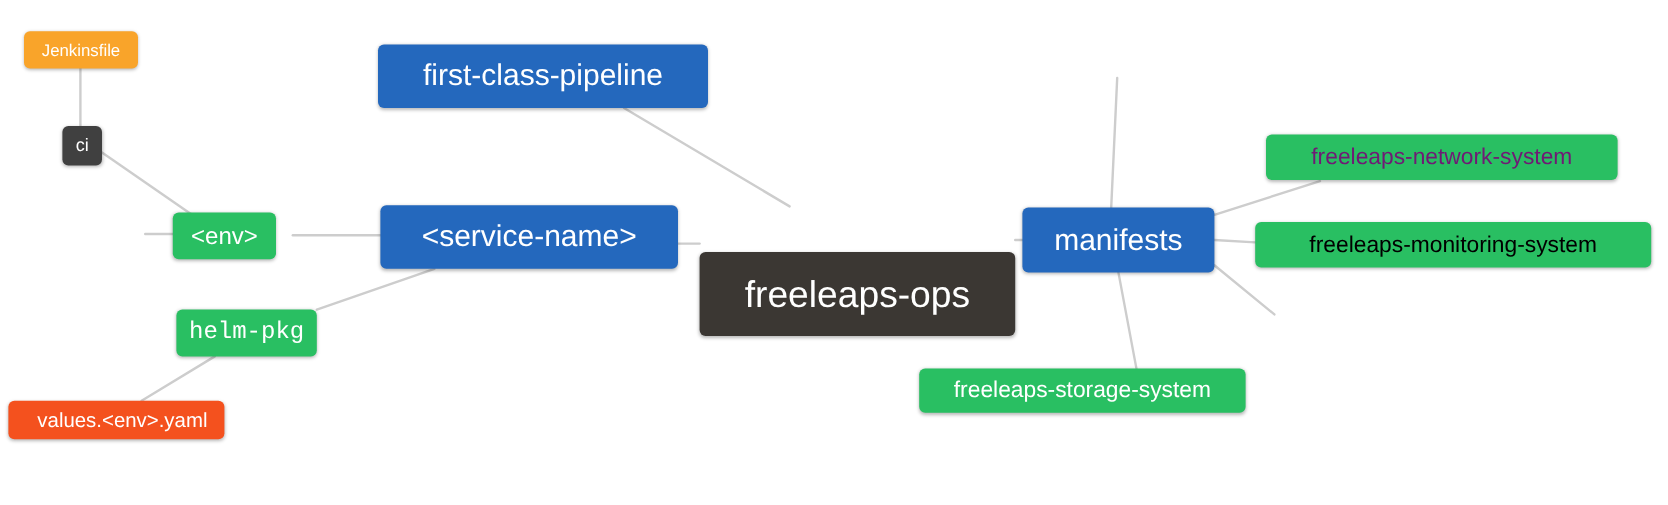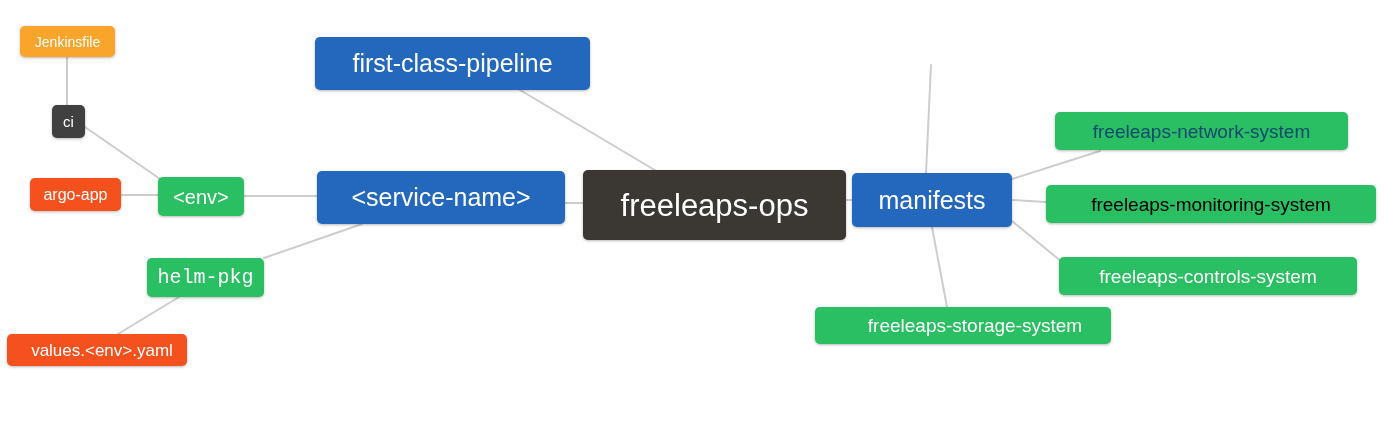--- a/index.html
+++ b/index.html
@@ -20,32 +20,32 @@
     box-shadow:0 1px 3px rgba(0,0,0,.28);
     white-space:nowrap;
     cursor:pointer;
     line-height:1;
     user-select:none;
   }
   
   .n-jenkinsfile{left:20px;top:26px;width:95px;height:31px;font-size:14px;}
   .n-ci{left:52px;top:105px;width:33px;height:33px;font-size:15px;}
   .n-argo{left:30px;top:178px;width:91px;height:33px;font-size:16px;}
-  .n-env{left:158px;top:177px;width:86px;height:39px;font-size:20px;}
+  .n-env{left:144px;top:177px;width:86px;height:39px;font-size:20px;}
   .n-helm{left:147px;top:258px;width:117px;height:39px;font-size:20px;font-family:Liberation Mono, monospace;}
   .n-values{left:7px;top:334px;width:170px;height:32px;font-size:17px;}
   .n-fcp{left:315px;top:37px;width:275px;height:53px;font-size:25px;}
   .n-svc{left:317px;top:171px;width:248px;height:53px;font-size:25px;}
   .n-ops{left:583px;top:170px;width:263px;height:70px;font-size:31px;}
   .n-manifests{left:852px;top:173px;width:160px;height:54px;font-size:25px;}
   .n-devops{left:795px;top:28px;width:290px;height:37px;font-size:19px;}
   .n-network{left:1055px;top:112px;width:293px;height:38px;font-size:19px;}
   .n-monitoring{left:1046px;top:185px;width:330px;height:38px;font-size:19px;}
   .n-controls{left:1059px;top:257px;width:298px;height:38px;font-size:19px;}
-  .n-storage{left:815px;top:307px;width:272px;height:37px;font-size:19px;padding-left:24px;}
+  .n-storage{left:766px;top:307px;width:272px;height:37px;font-size:19px;}
 </style>
 </head>
 <body style="background-color: rgb(255, 255, 255);">
 
 <div class="canvas">
 
   <svg class="edges" width="1390" height="421" viewBox="0 0 1390 421">
     <g fill="none" stroke="#cdcdcd" stroke-width="2" stroke-linecap="round">
       <line x1="67" y1="57" x2="67" y2="105"></line>
       <line x1="85" y1="127" x2="160" y2="179"></line>
@@ -59,26 +59,24 @@
       <line x1="931" y1="65" x2="926" y2="173"></line>
       <line x1="1012" y1="179" x2="1100" y2="151"></line>
       <line x1="1012" y1="200" x2="1046" y2="202"></line>
       <line x1="1012" y1="221" x2="1062" y2="262"></line>
       <line x1="932" y1="227" x2="947" y2="307"></line>
     </g>
   </svg>
 
   <div class="node n-jenkinsfile" style="background-color: rgb(249, 164, 42); color: rgb(255, 255, 255);">Jenkinsfile</div>
   <div class="node n-ci" style="background-color: #404040; color: rgb(255, 255, 255);">ci</div>
-  <div class="node n-argo" style="background-color: rgb(244, 81, 30); color: rgb(255, 255, 255);">argo-app</div>
   <div class="node n-env" style="background-color: rgb(41, 191, 98); color: rgb(255, 255, 255);">&lt;env&gt;</div>
   <div class="node n-helm" style="background-color: rgb(41, 191, 98); color: rgb(255, 255, 255);">helm-pkg</div>
   <div class="node n-values" style="background-color: rgb(244, 81, 30); color: rgb(255, 255, 255); padding-left: 10px;">values.&lt;env&gt;.yaml</div>
   <div class="node n-fcp" style="background-color: rgb(36, 104, 189); color: rgb(255, 255, 255);">first-class-pipeline</div>
   <div class="node n-svc" style="background-color: rgb(36, 104, 189); color: rgb(255, 255, 255);">&lt;service-name&gt;</div>
-  <div class="node n-ops" style="background-color: rgb(59, 55, 51); color: rgb(255, 255, 255);">freeleaps-ops</div>
+  <div class="node n-ops" style="background-color: rgb(59, 55, 51); color: rgb(255, 255, 255); margin-top: 40px;">freeleaps-ops</div>
   <div class="node n-manifests" style="background-color: rgb(36, 104, 189); color: rgb(255, 255, 255);">manifests</div>
-  <div class="node n-network" style="background-color: rgb(41, 191, 98); color: #0c4a6e;">freeleaps-network-system</div>
+  <div class="node n-network" style="background-color: rgb(41, 191, 98); color: #701a75;">freeleaps-network-system</div>
   <div class="node n-monitoring" style="background-color: rgb(41, 191, 98); color: #000000;">freeleaps-monitoring-system</div>
-  <div class="node n-controls" style="background-color: rgb(41, 191, 98); color: rgb(255, 255, 255);">freeleaps-controls-system</div>
   <div class="node n-storage" style="background-color: rgb(41, 191, 98); color: rgb(255, 255, 255);">freeleaps-storage-system</div>
 
 </div>
 
 </body></html>

